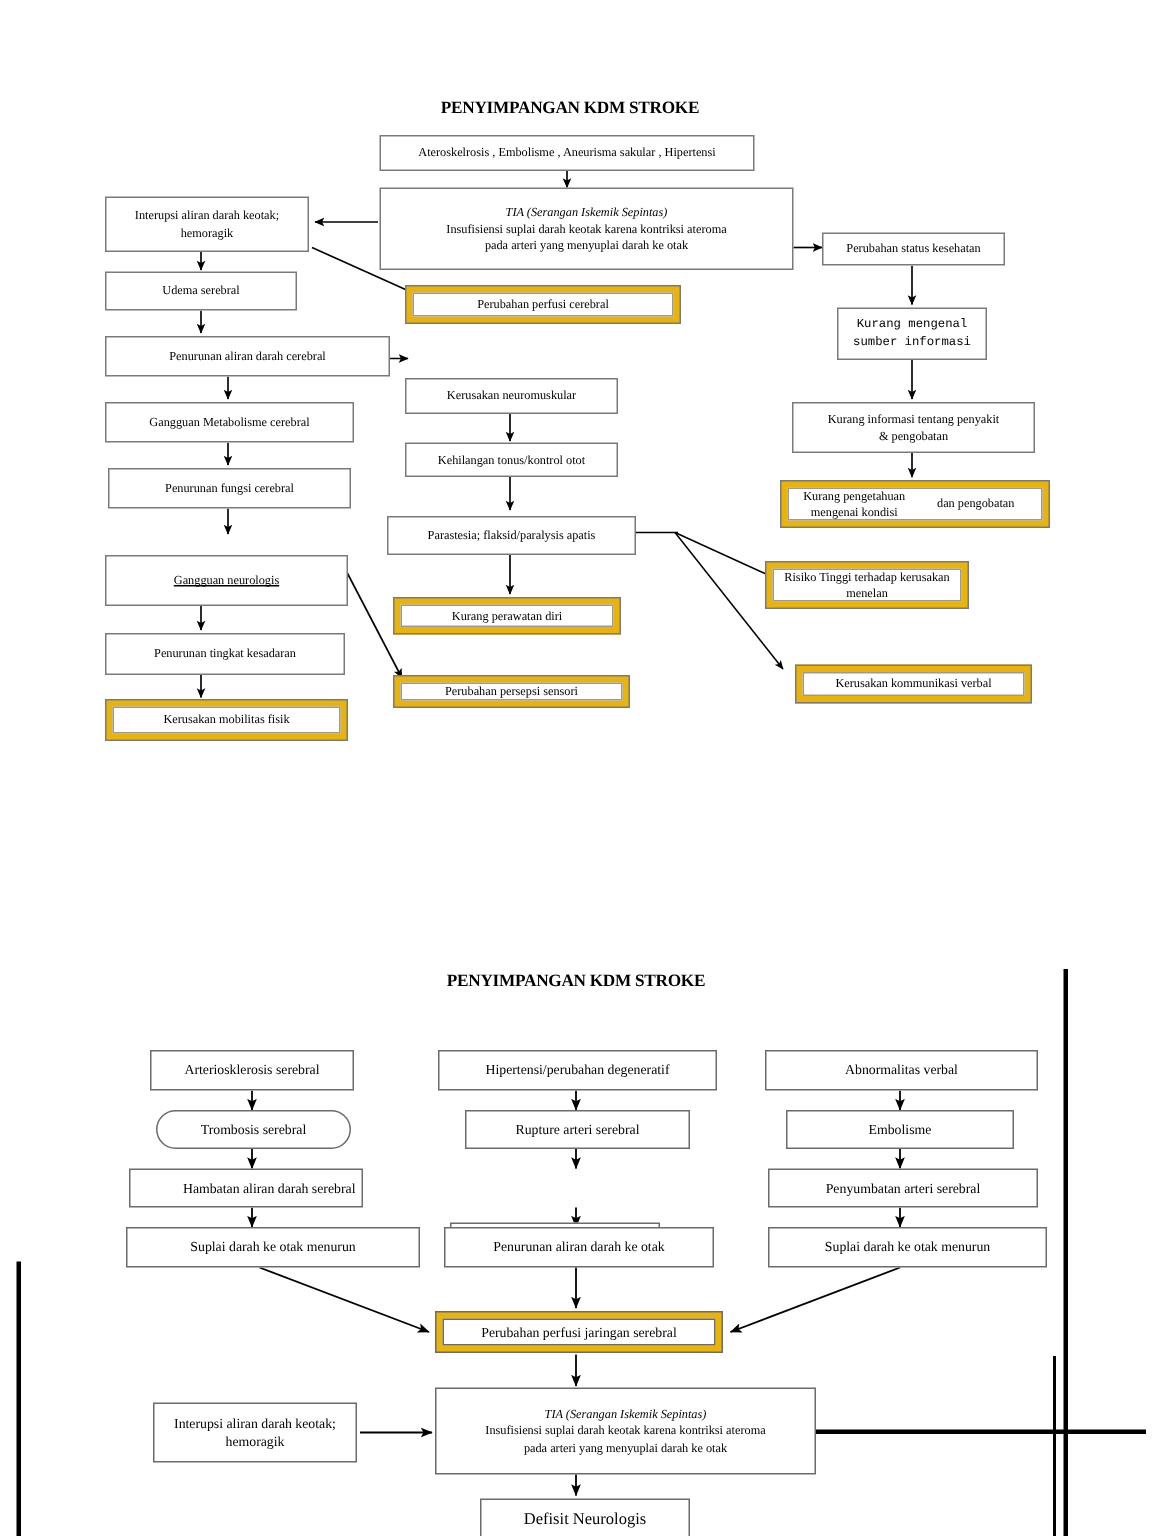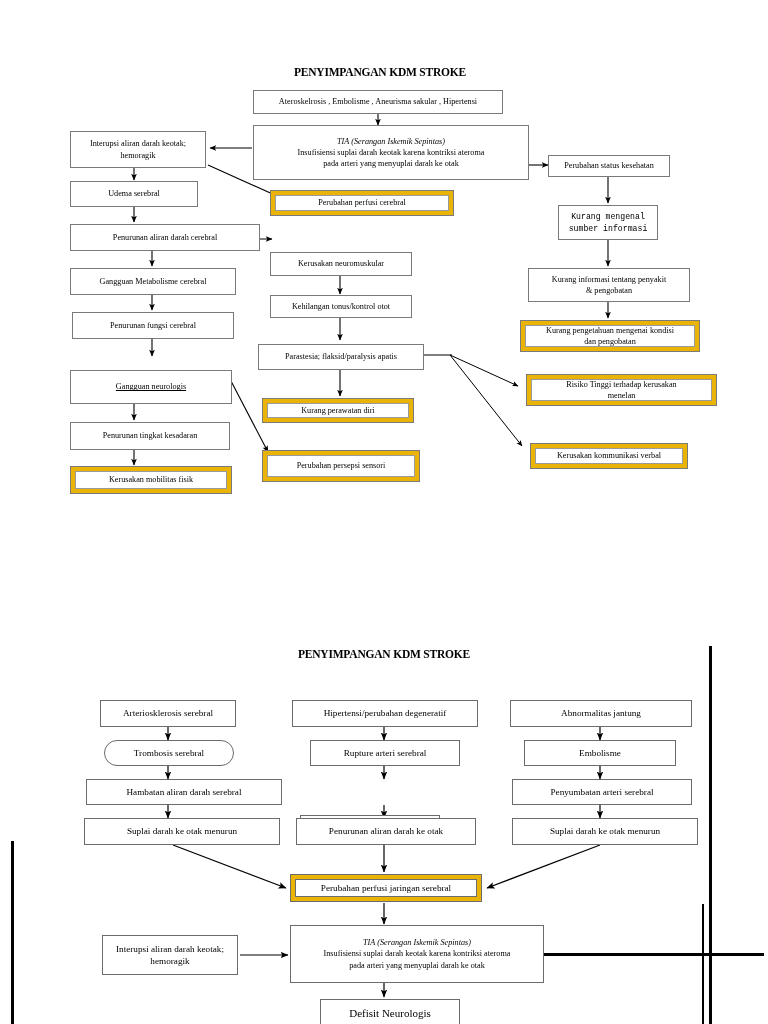--- a/index.html
+++ b/index.html
@@ -238,48 +238,48 @@
     <div class="node" style="left:258px; top:344px; width:166px; height:26px;">
       <span>Parastesia; flaksid/paralysis apatis</span>
     </div>
 
     <div class="node emph-wrap" style="left:262px; top:398px; width:152px; height:25px;">
       <div class="inner">
           <span>Kurang perawatan diri</span>
         </div>
     </div>
 
-    <div class="node emph-wrap" style="left:262px; top:450px; width:158px; height:32px;">
+    <div class="node emph-wrap" style="left:262px; top:450px; width:158px; height:22px;">
       <div class="inner">
           <span>Perubahan persepsi sensori</span>
         </div>
     </div>
 
     <div class="node" style="left:548px; top:155px; width:122px; height:22px;">
       <span>Perubahan status kesehatan</span>
     </div>
 
     <div class="node" style="left:558px; top:205px; width:100px; height:35px; flex-direction:column;font-family:Liberation Mono, monospace;">
       <span>Kurang mengenal</span>
       <span>sumber informasi</span>
     </div>
 
     <div class="node" style="left:528px; top:268px; width:162px; height:34px; flex-direction:column;">
       <span>Kurang informasi tentang penyakit</span>
       <span>&amp; pengobatan</span>
     </div>
 
     <div class="node emph-wrap" style="left:520px; top:320px; width:180px; height:32px;">
-      <div class="inner" style="flex-direction:column;">
+      <div class="inner" style="flex-direction:row;">
         <span>Kurang pengetahuan mengenai kondisi</span>
         <span>dan pengobatan</span>
       </div>
     </div>
 
-    <div class="node emph-wrap" style="left:526px; top:374px; width:191px; height:32px;">
+    <div class="node emph-wrap" style="left:510px; top:374px; width:136px; height:32px;">
       <div class="inner" style="flex-direction:column;">
         <span>Risiko  Tinggi terhadap kerusakan</span>
         <span>menelan</span>
       </div>
     </div>
 
     <div class="node emph-wrap" style="left:530px; top:443px; width:158px; height:26px;">
       <div class="inner">
           <span>Kerusakan kommunikasi verbal</span>
         </div>
@@ -290,34 +290,34 @@
 
     <div class="title" style="left:234px; top:648px; width:300px;">PENYIMPANGAN KDM STROKE</div>
 
     <div class="node" style="left:100px; top:700px; width:136px; height:27px;">
       <span>Arteriosklerosis serebral</span>
     </div>
     <div class="node" style="left:292px; top:700px; width:186px; height:27px;">
       <span>Hipertensi/perubahan degeneratif</span>
     </div>
     <div class="node" style="left:510px; top:700px; width:182px; height:27px;">
-      <span>Abnormalitas jantung</span>
+      <span>Abnormalitas verbal</span>
     </div>
 
     <div class="node" style="left:104px; top:740px; width:130px; height:26px;border-radius:13px;">
       <span>Trombosis serebral</span>
     </div>
     <div class="node" style="left:310px; top:740px; width:150px; height:26px;">
       <span>Rupture arteri serebral</span>
     </div>
     <div class="node" style="left:524px; top:740px; width:152px; height:26px;">
       <span>Embolisme</span>
     </div>
 
-    <div class="node" style="left:86px; top:779px; width:196px; height:26px;">
+    <div class="node" style="left:86px; top:779px; width:156px; height:26px;text-align:right;">
       <span>Hambatan aliran darah serebral</span>
     </div>
     <div class="node" style="left:300px; top:815px; width:140px; height:26px;">
       <span>Perdarahan intra serebral</span>
     </div>
     <div class="node" style="left:512px; top:779px; width:180px; height:26px;">
       <span>Penyumbatan arteri serebral</span>
     </div>
 
     <div class="node" style="left:84px; top:818px; width:196px; height:27px;">

